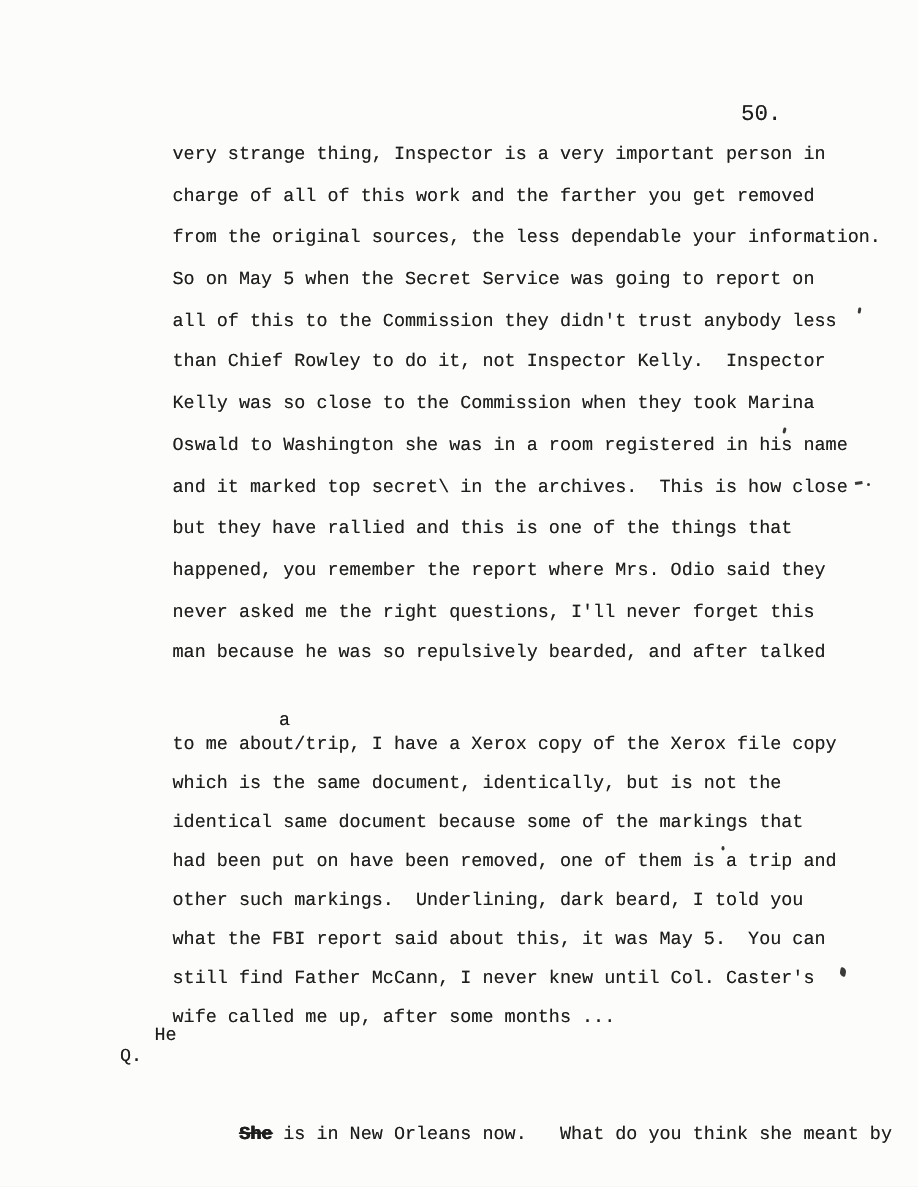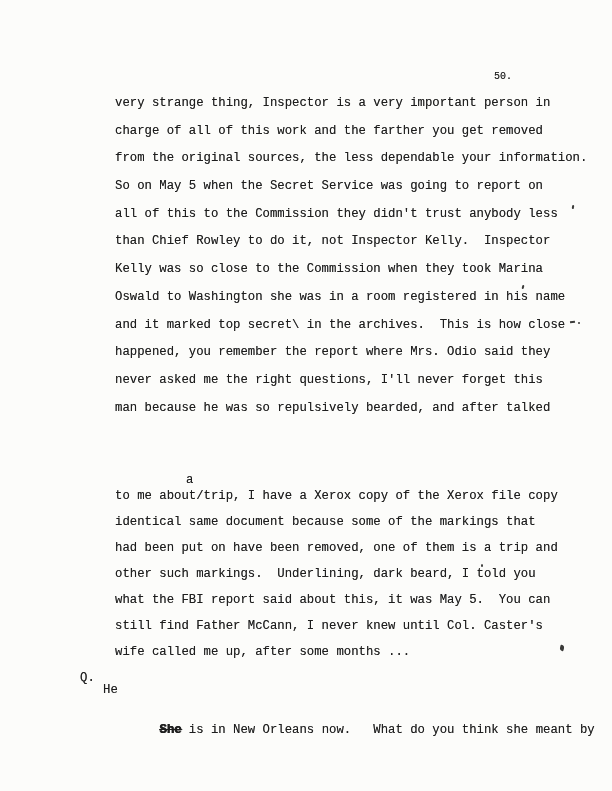--- a/index.html
+++ b/index.html
@@ -15,21 +15,21 @@
     position:relative;
     width:612px;height:791px;
     margin:0 auto;
     background:var(--bg);
     color:var(--ink);
     overflow:hidden;
     text-shadow:0 0 0.4px rgba(20,20,20,0.55);
   }
   .page-number{
     position:absolute;left:494px;top:70px;
-    font-size:10px;line-height:13px;
+    font-size:15px;line-height:13px;
     white-space:pre;
   }
   .block{
     position:absolute;left:115px;
     font-size:12.3px;
   }
   .block-a{top:90px;width:480px;}
   .block-b{top:483px;width:480px;}
   .ln{
     height:27.7px;line-height:27.7px;
@@ -73,29 +73,31 @@
   <div class="block block-a">
     <div class="ln">very strange thing, Inspector is a very important person in</div>
     <div class="ln">charge of all of this work and the farther you get removed</div>
     <div class="ln">from the original sources, the less dependable your information.</div>
     <div class="ln">So on May 5 when the Secret Service was going to report on</div>
     <div class="ln">all of this to the Commission they didn't trust anybody less</div>
     <div class="ln">than Chief Rowley to do it, not Inspector Kelly.  Inspector</div>
     <div class="ln">Kelly was so close to the Commission when they took Marina</div>
     <div class="ln">Oswald to Washington she was in a room registered in his name</div>
     <div class="ln">and it marked top secret\ in the archives.  This is how close</div>
+    <div class="ln">but they have rallied and this is one of the things that</div>
     <div class="ln">happened, you remember the report where Mrs. Odio said they</div>
     <div class="ln">never asked me the right questions, I'll never forget this</div>
     <div class="ln">man because he was so repulsively bearded, and after talked</div>
   </div>
 
   <div class="insert insert-a">a</div>
 
   <div class="block block-b">
     <div class="ln">to me about/trip, I have a Xerox copy of the Xerox file copy</div>
+    <div class="ln">which is the same document, identically, but is not the</div>
     <div class="ln">identical same document because some of the markings that</div>
     <div class="ln">had been put on have been removed, one of them is a trip and</div>
     <div class="ln">other such markings.  Underlining, dark beard, I told you</div>
     <div class="ln">what the FBI report said about this, it was May 5.  You can</div>
     <div class="ln">still find Father McCann, I never knew until Col. Caster's</div>
     <div class="ln">wife called me up, after some months ...</div>
     <div class="ln q-line">
       <span class="q-speaker">Q.</span>
       <span class="struck">She</span><span> is in New Orleans now.   What do you think she meant by</span>
     </div>

